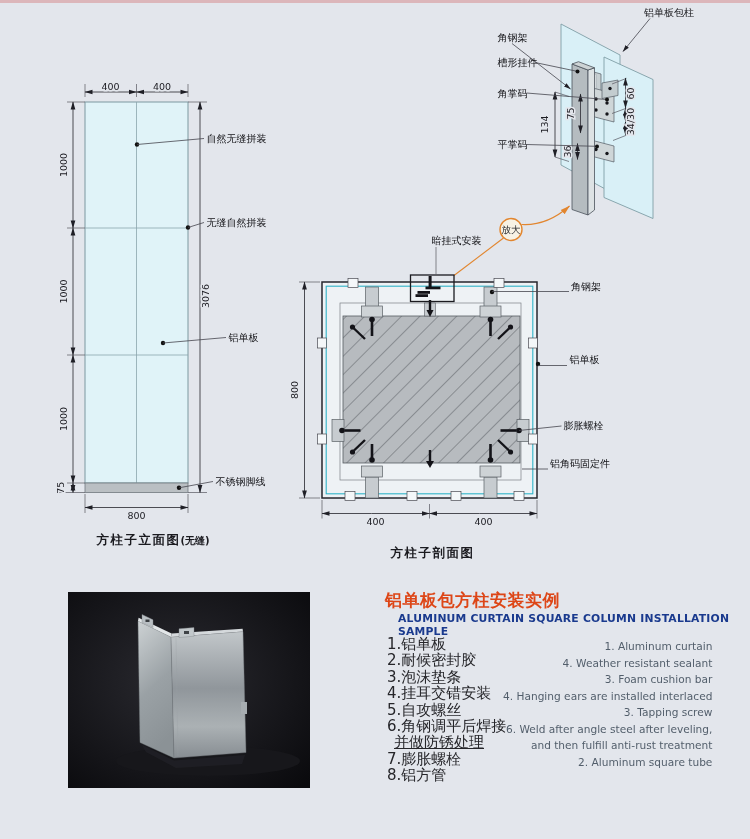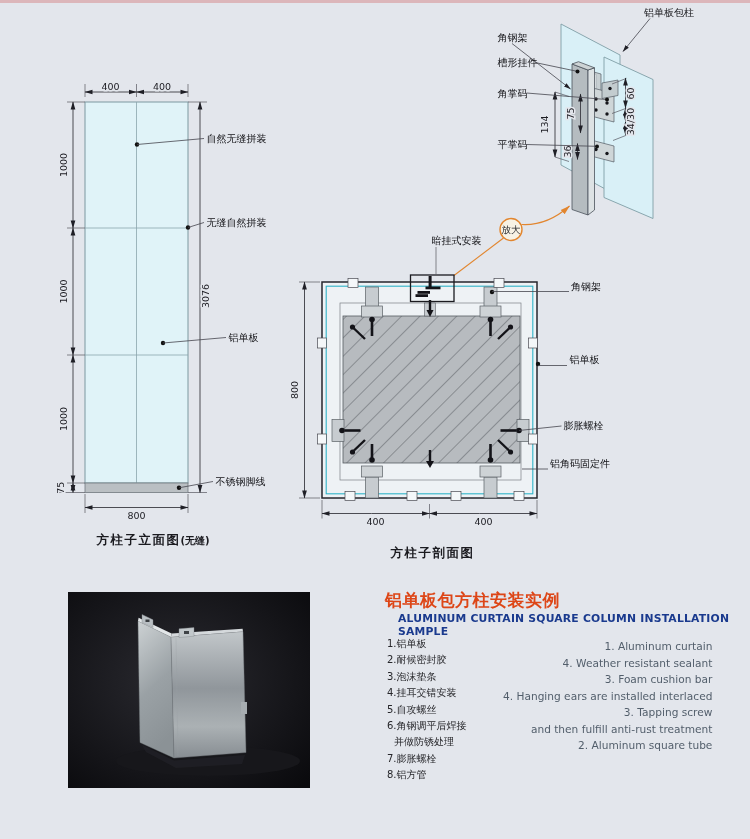--- a/index.html
+++ b/index.html
@@ -13,23 +13,23 @@
   .lbl{font-size:10px;fill:#141418;}
   .cap{font-size:12.5px;font-weight:bold;fill:#1b1b20;letter-spacing:1.5px;}
   .capnote{font-size:10px;font-weight:bold;letter-spacing:0;}
   .dl{stroke:#3a3a42;stroke-width:0.9;fill:none;}
   .ext{stroke:#565660;stroke-width:0.7;fill:none;}
   .ld{stroke:#45454e;stroke-width:0.8;fill:none;}
   .photo{position:absolute;left:68px;top:592px;width:242px;height:196px;background:#0a0a0d;}
   .title-zh{position:absolute;left:385px;top:589px;font-size:17px;font-weight:bold;color:#dd4617;letter-spacing:0.5px;}
   .title-en{position:absolute;left:398px;top:612px;font-size:10.8px;font-weight:bold;color:#1a3a8e;letter-spacing:0.2px;}
   .list{position:absolute;white-space:nowrap;}
-  .list-zh{left:387px;top:636px;font-size:10px;color:#26262a;line-height:16.4px;}
+  .list-zh{left:387px;top:636px;font-size:15px;color:#26262a;line-height:16.4px;}
   .list-en{left:503px;top:638px;font-size:10.6px;color:#525e6b;line-height:16.55px;text-align:right;}
-  .list-zh .cont{padding-left:7px;}
+  .list-zh .cont{padding-left:7px;text-decoration:underline;}
   .list-en .cont{padding-left:9px;}
 </style>
 </head>
 <body>
 
 <div class="canvas">
   <div class="top-strip"></div>
 
   <svg class="drawings" width="750" height="839" viewBox="0 0 750 839">
     <defs>
@@ -318,16 +318,17 @@
     <div>7.膨胀螺栓</div>
     <div>8.铝方管</div>
   </div>
 
   <div class="list list-en">
     <div>1. Aluminum curtain</div>
     <div>4. Weather resistant sealant</div>
     <div>3. Foam cushion bar</div>
     <div>4. Hanging ears are installed interlaced</div>
     <div>3. Tapping screw</div>
+    <div>6. Weld after angle steel after leveling,</div>
     <div class="cont">and then fulfill anti-rust treatment</div>
     <div>2. Aluminum square tube</div>
   </div>
 </div>
 
 </body></html>

